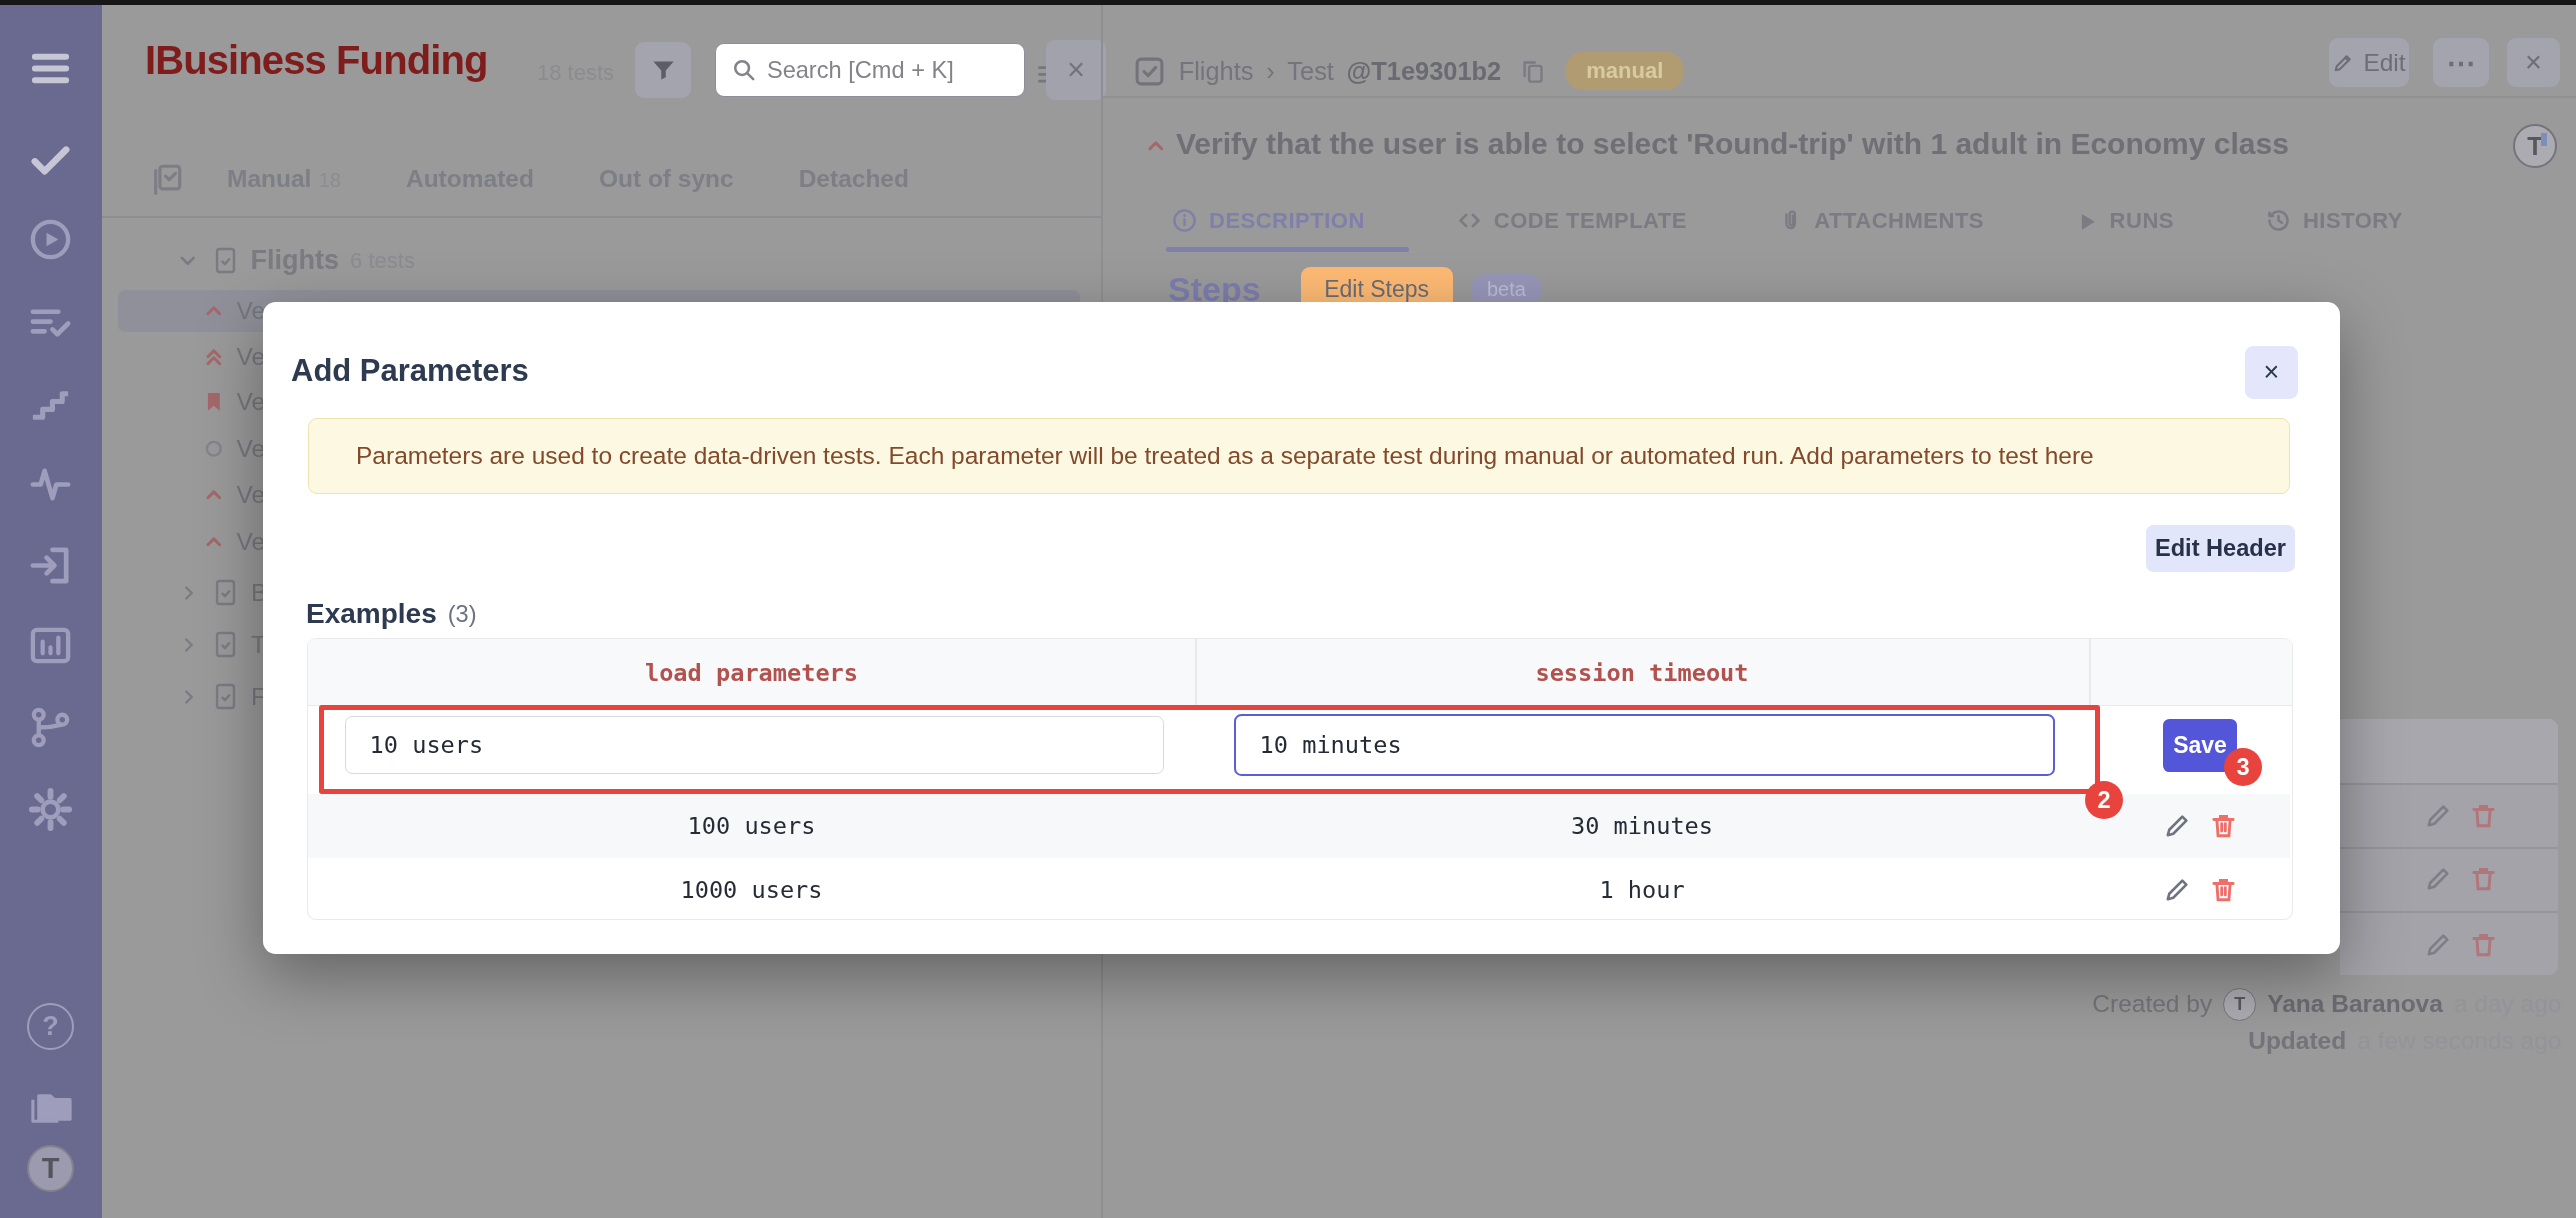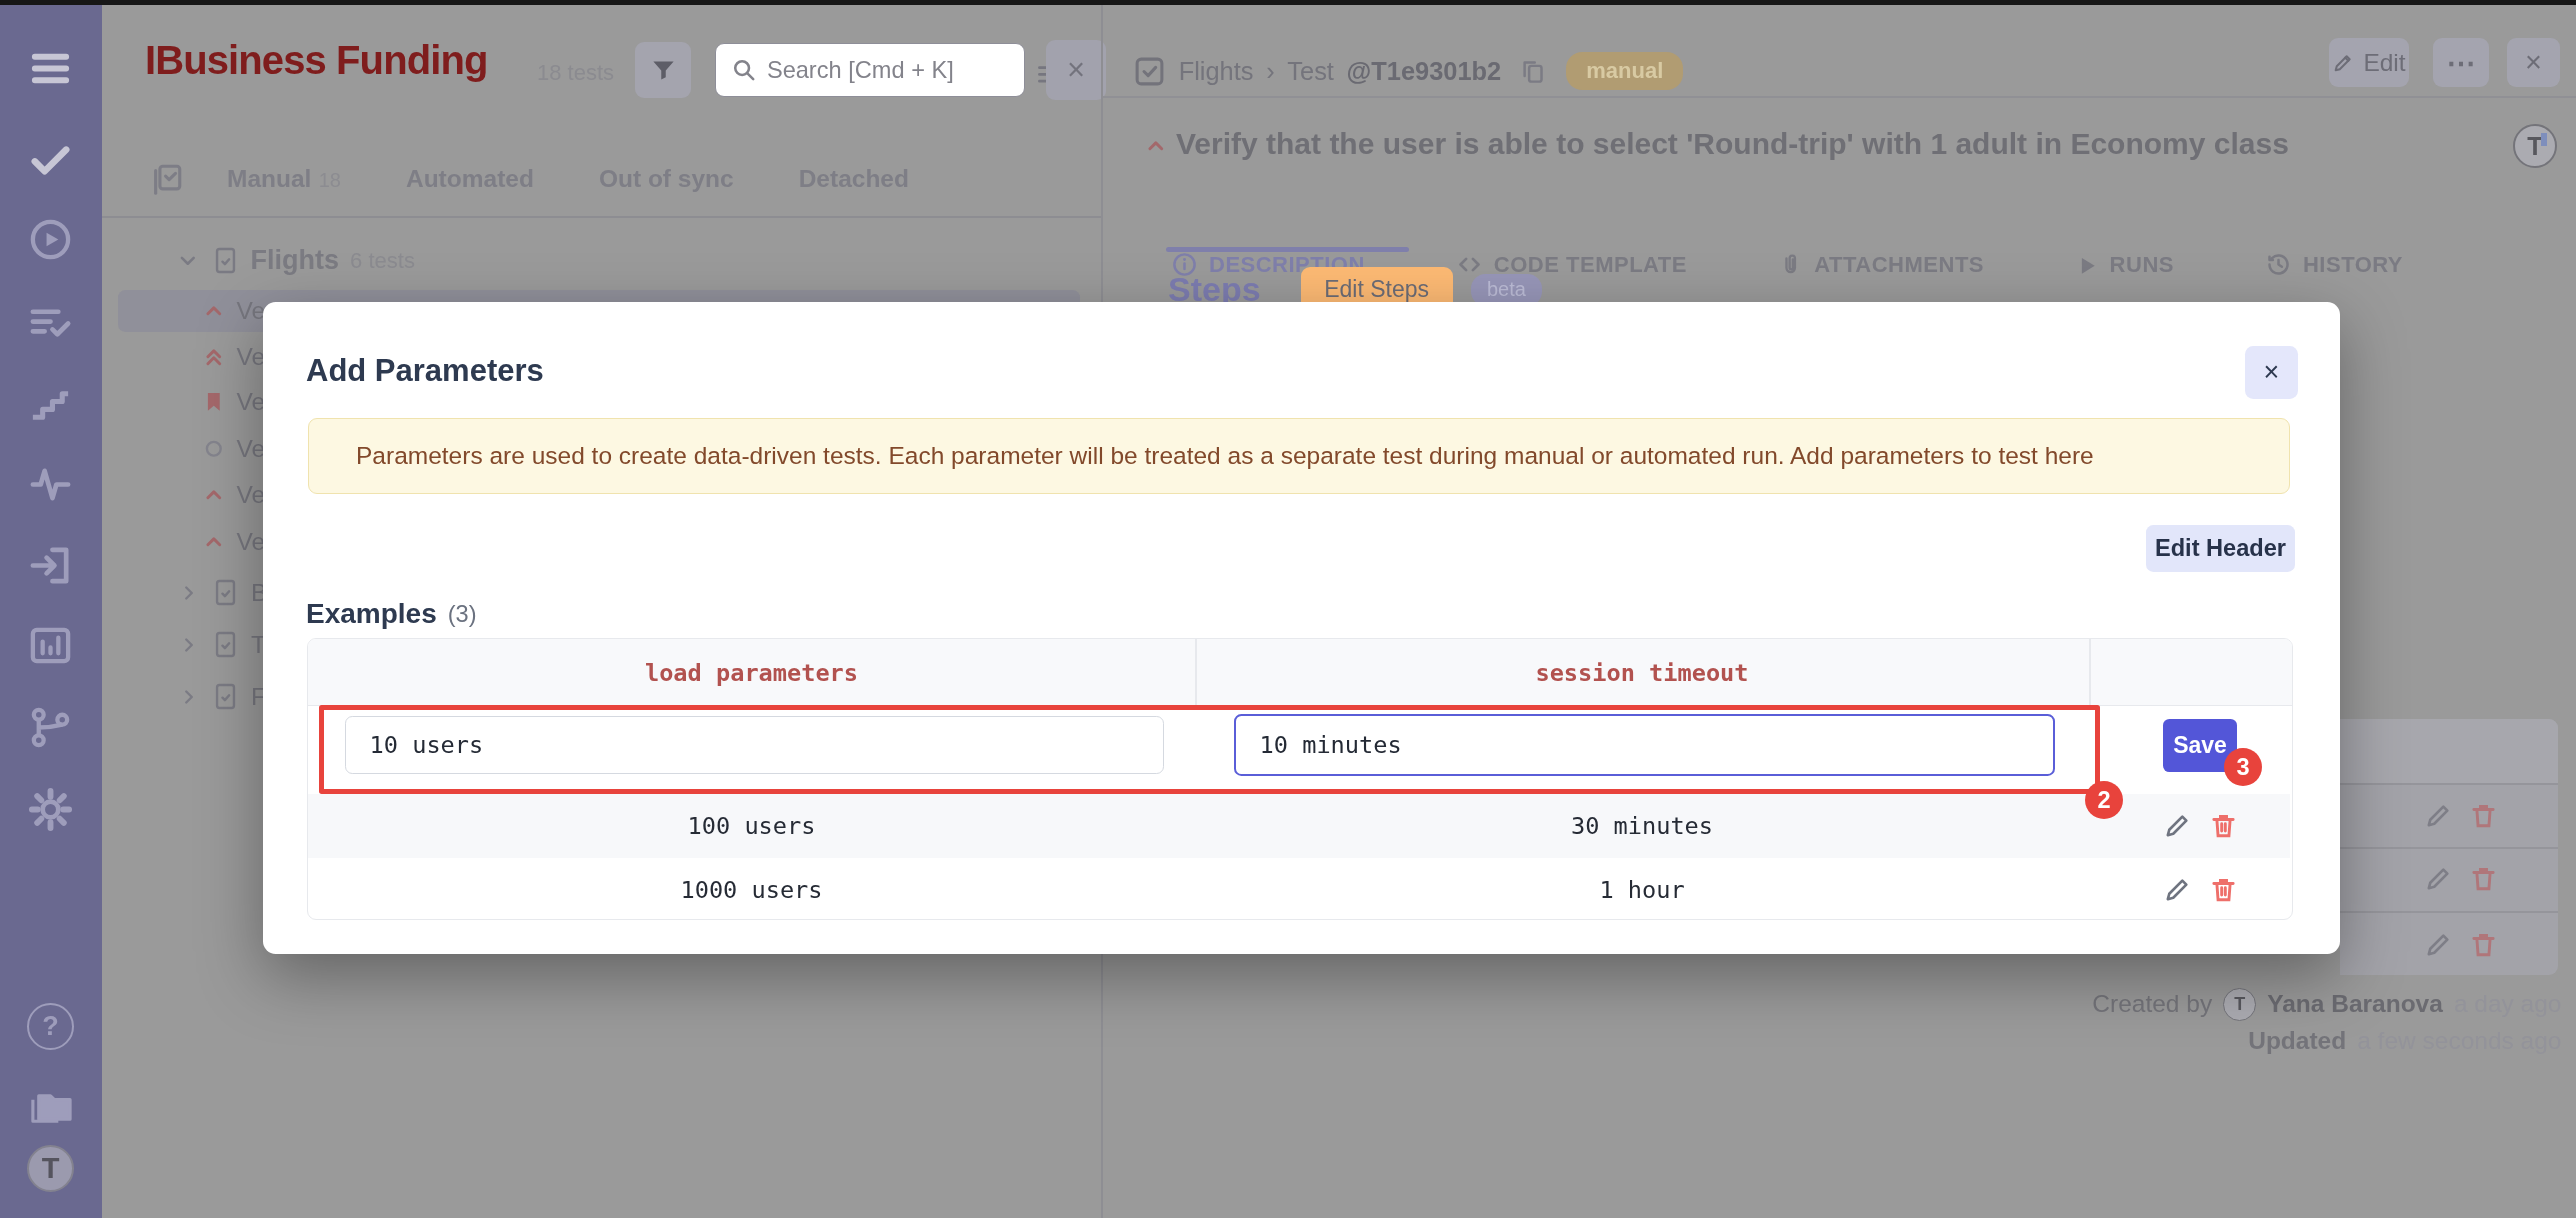--- a/index.html
+++ b/index.html
@@ -43,21 +43,21 @@
 
   
   .crumb-txt { font-size:25.4px; color:#74747c; }
   .crumb-id { font-weight:700; color:#6a6a72; }
   .badge-manual { background:#b19c72; color:#d8caa3; font-size:22px; font-weight:700;
     padding:6.4px 20px; border-radius:16.3px; }
   .hbtn { background:#a4a4af; border-radius:9px; color:#6d6d77; font-size:24.5px;
     display:flex; align-items:center; justify-content:center; gap:9px; }
   .test-title { font-size:30px; font-weight:700; color:#6f6f75; }
   .dtab { display:flex; align-items:flex-end; gap:11px; font-size:22px; font-weight:700;
-    letter-spacing:0.5px; color:#7b7b83;margin-top:44px; }
+    letter-spacing:0.5px; color:#7b7b83; }
   .dtab.active { color:#7f7fab; }
   .avatar-circle { border-radius:50%; border:2.7px solid #74747a; background:#ababb1; color:#58585e;
     display:flex; align-items:center; justify-content:center; font-weight:700; position:relative; }
   .avatar-circle .tick { position:absolute; width:5.4px; height:12.7px; background:#7e8ebc; right:8.2px; top:7.3px; }
   .steps-h { font-size:34px; font-weight:700; color:#7c7cb0; }
   .steps-btn { background:#fdba74; border-radius:9px; padding:9px 23.6px; font-size:23px; color:#6c6c76; }
   .beta-pill { background:#9796b8; border-radius:14.5px; padding:4.5px 16.3px; font-size:20px; color:#bcbcd6; }
   .meta-line { position:absolute; right:14.5px; display:flex; align-items:center;
     justify-content:flex-end; gap:11px; font-size:24.5px; }
   .meta-avatar { width:33px; height:33px; font-size:18px; border-width:1.8px; }
@@ -432,21 +432,21 @@
       <span style="color:#6b6b71; font-weight:700;">Yana Baranova</span>
       <span style="color:#93939a;">a day ago</span>
     </div>
     <div class="meta-line" style="top:1024px; height:33px;">
       <span style="color:#74747a; font-weight:700;">Updated</span>
       <span style="color:#93939a;">a few seconds ago</span>
     </div>
   </section>
 
   <div class="modal">
-    <div class="abs modal-title" style="left:43px; top:51px;">Add Parameters</div>
+    <div class="abs modal-title" style="left:28px; top:51px;">Add Parameters</div>
     <div class="abs modal-close" style="left:1982px; top:44px; width:53px; height:53px;">
       <span>×</span>
     </div>
 
     <div class="abs banner" style="left:45px; top:116px; width:1982px; height:76px;">
       <span>Parameters are used to create data-driven tests. Each parameter will be treated as a separate test during manual or automated run. Add parameters to test here</span>
     </div>
 
     <div class="abs lav-btn" style="left:1883px; top:223px; width:149px; height:47px;">
       <span>Edit Header</span>

